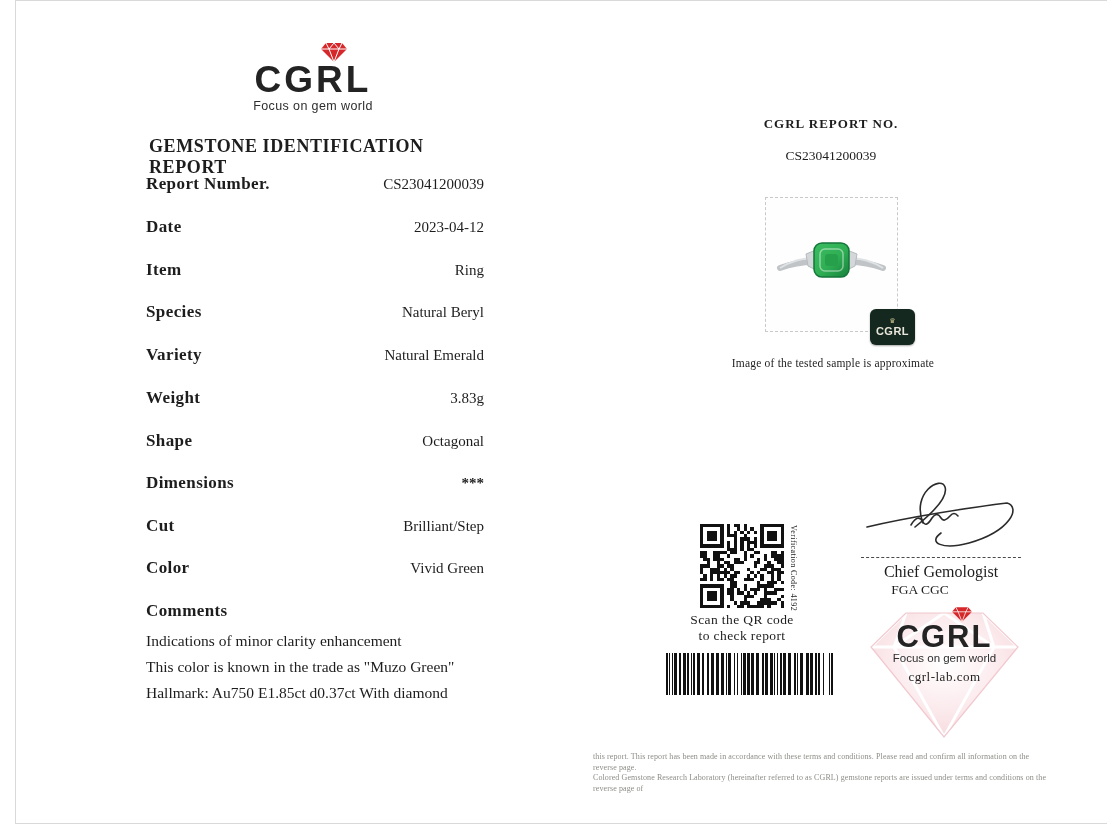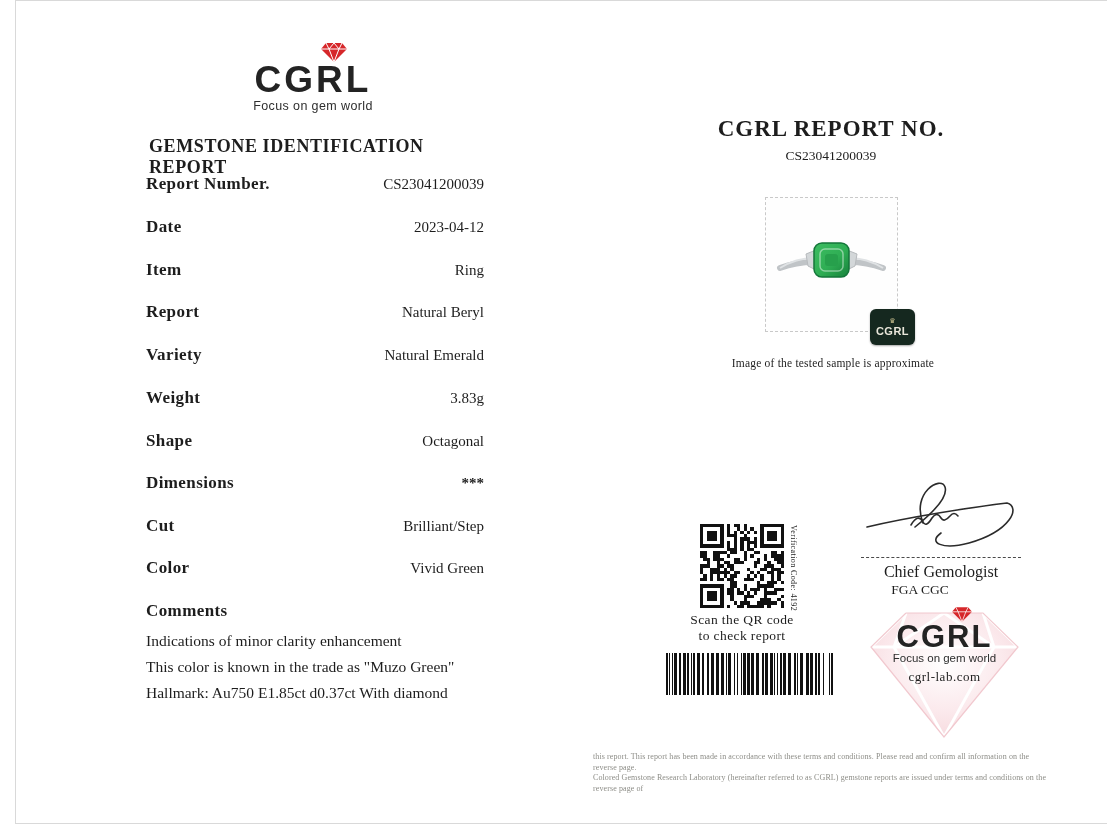--- a/index.html
+++ b/index.html
@@ -25,21 +25,21 @@
     font-size:18px;font-weight:bold;letter-spacing:0.6px;
   }
   
   .frow{position:absolute;left:130px;width:338px;display:flex;justify-content:space-between;align-items:baseline;}
   .flabel{font-weight:bold;font-size:17px;letter-spacing:0.4px;}
   .fvalue{font-size:15px;}
   .comments-label{position:absolute;left:130px;top:600px;font-weight:bold;font-size:17px;letter-spacing:0.4px;}
   .cline{position:absolute;left:130px;width:360px;font-size:15.5px;}
   
   .rno-head{position:absolute;left:700px;top:115px;width:230px;text-align:center;
-    font-size:23px;font-weight:bold;letter-spacing:1px;}
+    font-size:13px;font-weight:bold;letter-spacing:1px;}
   .rno-num{position:absolute;left:700px;top:147px;width:230px;text-align:center;font-size:13.5px;}
   .photo{position:absolute;left:749px;top:196px;width:131px;height:133px;border:1px dashed #c9c9c9;background:#fefefe;}
   .sample-tag{
     position:absolute;left:854px;top:308px;width:45px;height:36px;border-radius:6px;
     background:#15281f;box-shadow:0 1px 2px rgba(0,0,0,.35);
     display:flex;flex-direction:column;align-items:center;justify-content:center;
   }
   .sample-tag .tag-crown{color:#c9c08f;font-size:7px;line-height:7px;}
   .sample-tag .tag-text{color:#e9e6da;font-family:"Liberation Sans",sans-serif;font-weight:bold;font-size:11px;letter-spacing:0.5px;}
   .photo-caption{position:absolute;left:712px;top:356px;width:210px;text-align:center;font-size:11.5px;letter-spacing:0.2px;}
@@ -91,21 +91,21 @@
   </div>
   <div class="frow" style="top:216px">
     <span class="flabel">Date</span>
     <span class="fvalue">2023-04-12</span>
   </div>
   <div class="frow" style="top:259px">
     <span class="flabel">Item</span>
     <span class="fvalue">Ring</span>
   </div>
   <div class="frow" style="top:301px">
-    <span class="flabel">Report</span>
+    <span class="flabel">Species</span>
     <span class="fvalue">Natural Beryl</span>
   </div>
   <div class="frow" style="top:344px">
     <span class="flabel">Variety</span>
     <span class="fvalue">Natural Emerald</span>
   </div>
   <div class="frow" style="top:387px">
     <span class="flabel">Weight</span>
     <span class="fvalue">3.83g</span>
   </div>

